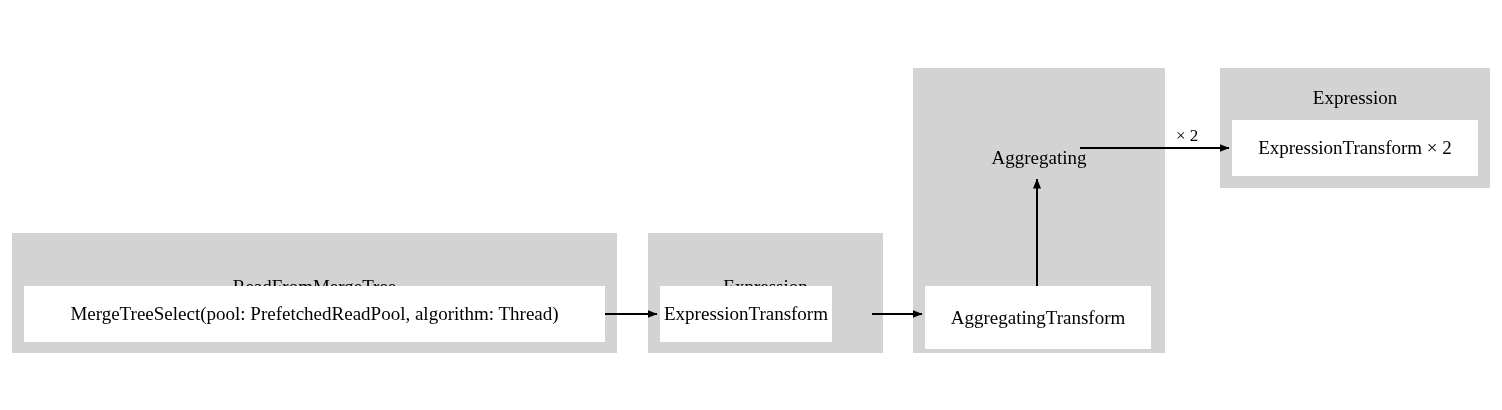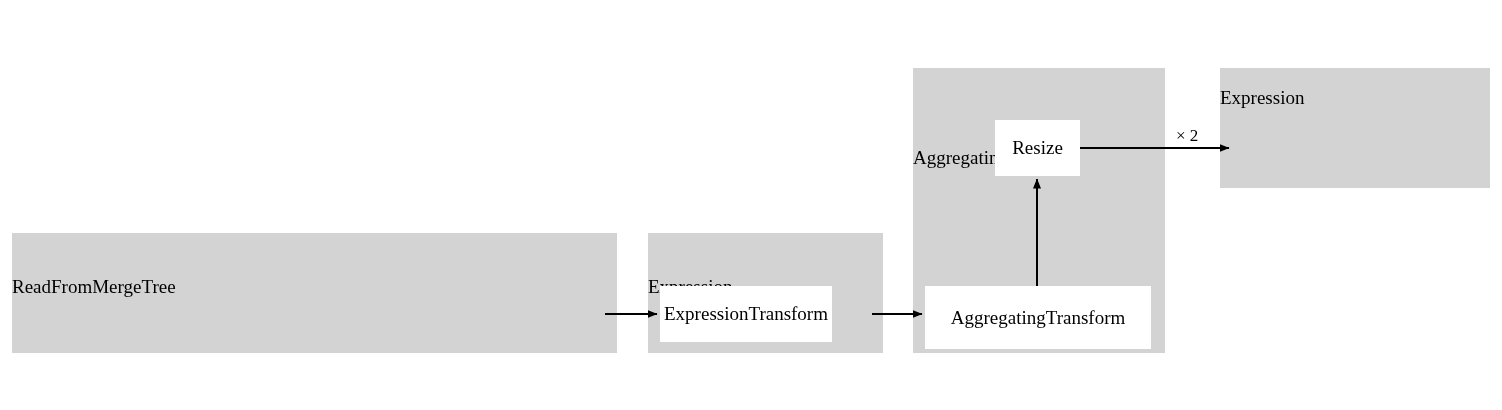--- a/index.html
+++ b/index.html
@@ -17,21 +17,21 @@
   }
   .cluster {
     position: absolute;
     background: #d3d3d3;
     box-sizing: border-box;
   }
   .cluster-title {
     position: absolute;
     left: 0;
     right: 0;
-    text-align: left;
+    text-align: center;
     font-size: 19px;
     color: #000000;
     line-height: 1;
     white-space: nowrap;
   }
   .node {
     position: absolute;
     background: #ffffff;
     box-sizing: border-box;
     display: flex;
@@ -59,35 +59,36 @@
   }
 </style>
 </head>
 <body>
 
 <div id="canvas">
 
   <div class="cluster" style="left:12px; top:233px; width:605px; height:120px;">
     <div class="cluster-title" style="top:44px;">ReadFromMergeTree</div>
   </div>
+  <div class="node" style="left:24px; top:286px; width:581px; height:56px;">MergeTreeSelect(pool: PrefetchedReadPool, algorithm: Thread)</div>
 
   <div class="cluster" style="left:648px; top:233px; width:235px; height:120px;">
     <div class="cluster-title" style="top:44px;">Expression</div>
   </div>
   <div class="node" style="left:660px; top:286px; width:172px; height:56px;">ExpressionTransform</div>
 
   <div class="cluster" style="left:913px; top:68px; width:252px; height:285px;">
     <div class="cluster-title" style="top:80px;">Aggregating</div>
   </div>
-  <div class="node" style="left:995px; top:120px; width:85px; height:56px;">Resize</div>
   <div class="node" style="left:925px; top:286px; width:226px; height:63px;">AggregatingTransform</div>
 
   <div class="cluster" style="left:1220px; top:68px; width:270px; height:120px;">
     <div class="cluster-title" style="top:20px;">Expression</div>
   </div>
+  <div class="node" style="left:1232px; top:120px; width:246px; height:56px;">ExpressionTransform × 2</div>
 
   <div class="edge-label" style="left:1176px; top:127px;">× 2</div>
 
   <svg class="edges" xmlns="http://www.w3.org/2000/svg">
     <defs>
       <marker id="arrowhead" markerWidth="10" markerHeight="8" refX="9.5" refY="4" orient="auto" markerUnits="userSpaceOnUse">
         <path d="M0,0 L10,4 L0,8 z" fill="#000000"></path>
       </marker>
       <marker id="arrowhead-up" markerWidth="10" markerHeight="8" refX="9.5" refY="4" orient="auto" markerUnits="userSpaceOnUse">
         <path d="M0,0 L10,4 L0,8 z" fill="#000000"></path>

